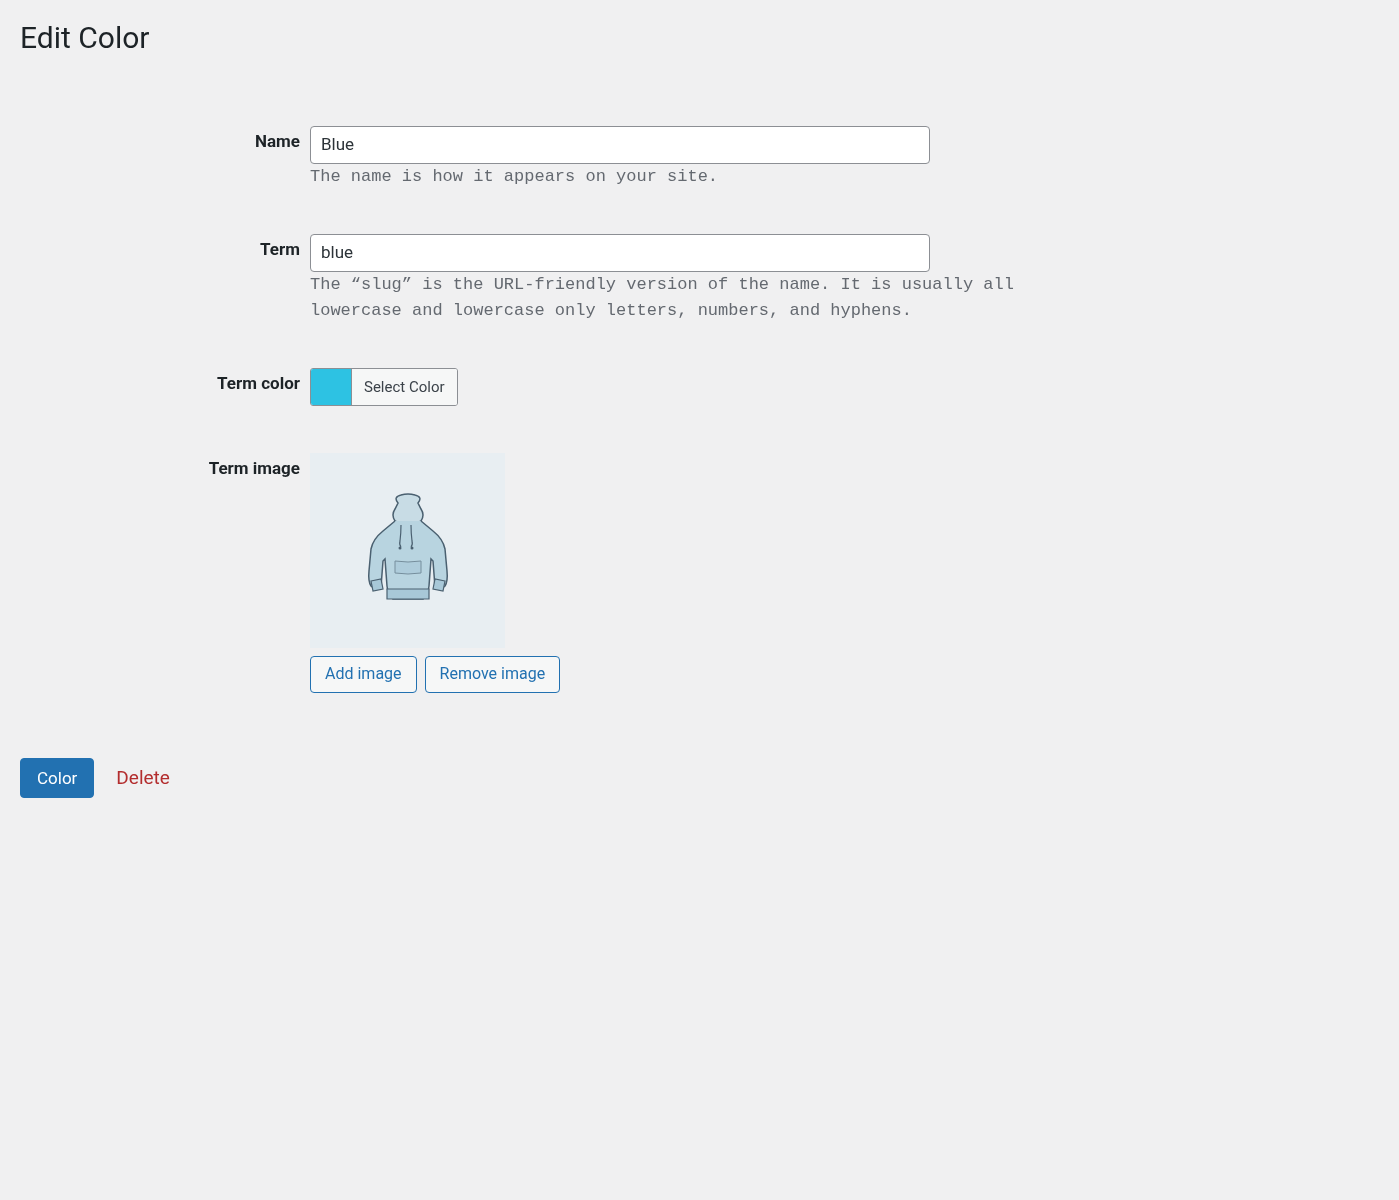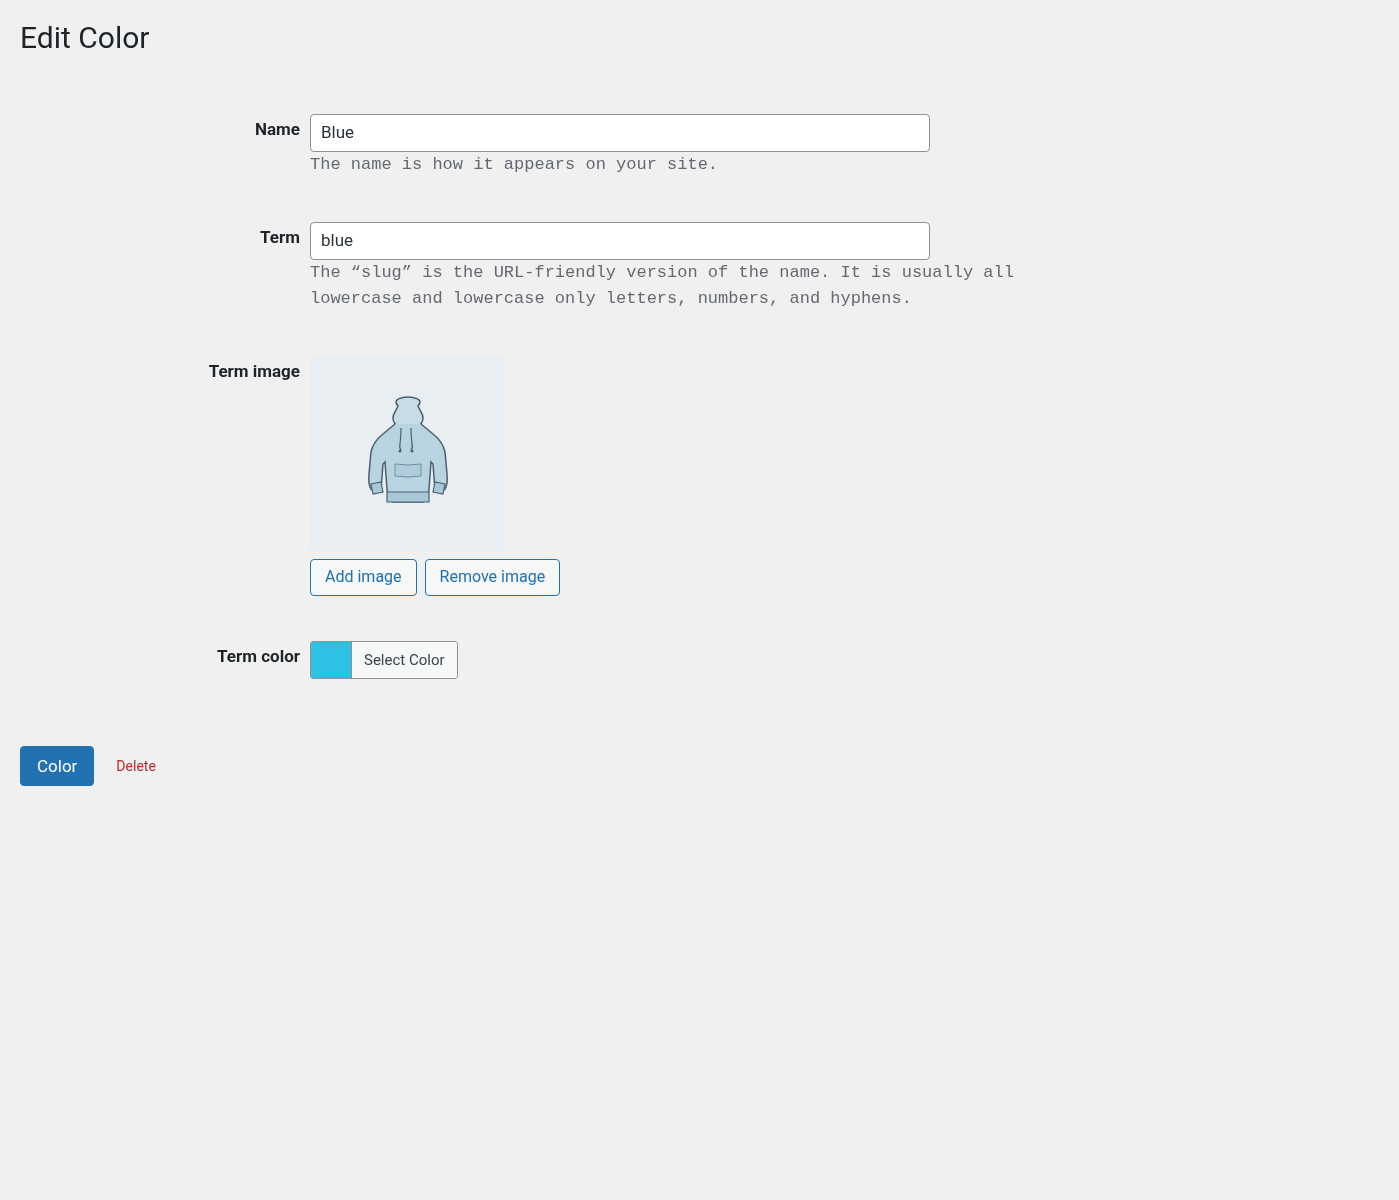--- a/index.html
+++ b/index.html
@@ -11,21 +11,21 @@
       background-color: #f0f0f1;
       font-family: -apple-system, BlinkMacSystemFont, "Segoe UI", Roboto, "Helvetica Neue", Arial, sans-serif;
       color: #1d2327;
       padding: 20px;
       font-size: 14px;
     }
     .page-title {
       font-size: 30px;
       font-weight: 400;
       color: #1d2327;
-      margin-bottom: 44px;
+      margin-bottom: 56px;
       padding-left: 0;
     }
     .form-table {
       width: 100%;
       border-collapse: collapse;
     }
     .form-table tr {
       vertical-align: top;
     }
     .form-table th {
@@ -129,21 +129,21 @@
       padding: 8px 16px;
       font-size: 17px;
       border-radius: 4px;
       cursor: pointer;
       font-family: inherit;
       line-height: 1.3;
     }
     .delete-link {
       color: #b32d2e;
       text-decoration: none;
-      font-size: 14px;
+      font-size: 19px;
       cursor: pointer;
     }
   </style>
 </head>
 <body>
 
 <h1 class="page-title">Edit Color</h1>
 
 <table class="form-table">
   <tbody>
@@ -152,20 +152,29 @@
       <td>
         <input type="text" class="regular-text" value="Blue" style="">
         <p class="description">The name is how it appears on your site.</p>
       </td>
     </tr>
     <tr>
       <th>Term</th>
       <td>
         <input type="text" class="regular-text" value="blue" style="">
         <p class="description">The “slug” is the URL-friendly version of the name. It is usually all lowercase and lowercase only letters, numbers, and hyphens.</p>
+      </td>
+    </tr>
+    <tr>
+      <th>Term color</th>
+      <td>
+        <div class="color-picker-wrap">
+          <div class="color-swatch"></div>
+          <button class="select-color-btn">Select Color</button>
+        </div>
       </td>
     </tr>
     <tr>
       <th>Term image</th>
       <td>
         <div class="term-image-preview">
           <svg viewBox="0 0 110 120" xmlns="http://www.w3.org/2000/svg">
             <path d="M 45 12 Q 40 6 48 4 Q 55 2 62 4 Q 70 6 65 12 L 68 18 Q 72 24 68 30 L 60 34 Q 55 36 50 34 L 42 30 Q 38 24 42 18 Z" fill="#c8dce5" stroke="#4a6070" stroke-width="1.5"></path>
             <path d="M 42 30 L 30 40 Q 20 48 18 58 L 16 80 Q 15 90 18 95 L 22 98 L 28 96 L 30 70 L 32 68 L 34 95 Q 35 105 40 108 L 70 108 Q 75 105 76 95 L 78 68 L 80 70 L 82 96 L 88 98 L 92 95 Q 95 90 94 80 L 92 58 Q 90 48 80 40 L 68 30" fill="#b8d4e0" stroke="#4a6070" stroke-width="1.5"></path>
             <path d="M 34 98 L 76 98 L 76 108 L 34 108 Z" fill="#a8c8d8" stroke="#4a6070" stroke-width="1.2"></path>
@@ -177,28 +186,19 @@
             <circle cx="59" cy="57" r="1.5" fill="#4a6070"></circle>
             <path d="M 42 70 Q 55 72 68 70 L 68 82 Q 55 84 42 82 Z" fill="#a8c8d8" stroke="#4a6070" stroke-width="1" opacity="0.6"></path>
           </svg>
         </div>
         <div class="image-buttons">
           <button class="button-secondary">Add image</button>
           <button class="button-secondary">Remove image</button>
         </div>
       </td>
     </tr>
-    <tr>
-      <th>Term color</th>
-      <td>
-        <div class="color-picker-wrap">
-          <div class="color-swatch"></div>
-          <button class="select-color-btn">Select Color</button>
-        </div>
-      </td>
-    </tr>
   </tbody>
 </table>
 
 <div class="submit-row">
   <button class="button-primary">Color</button>
   <a class="delete-link">Delete</a>
 </div>
 
 </body></html>

